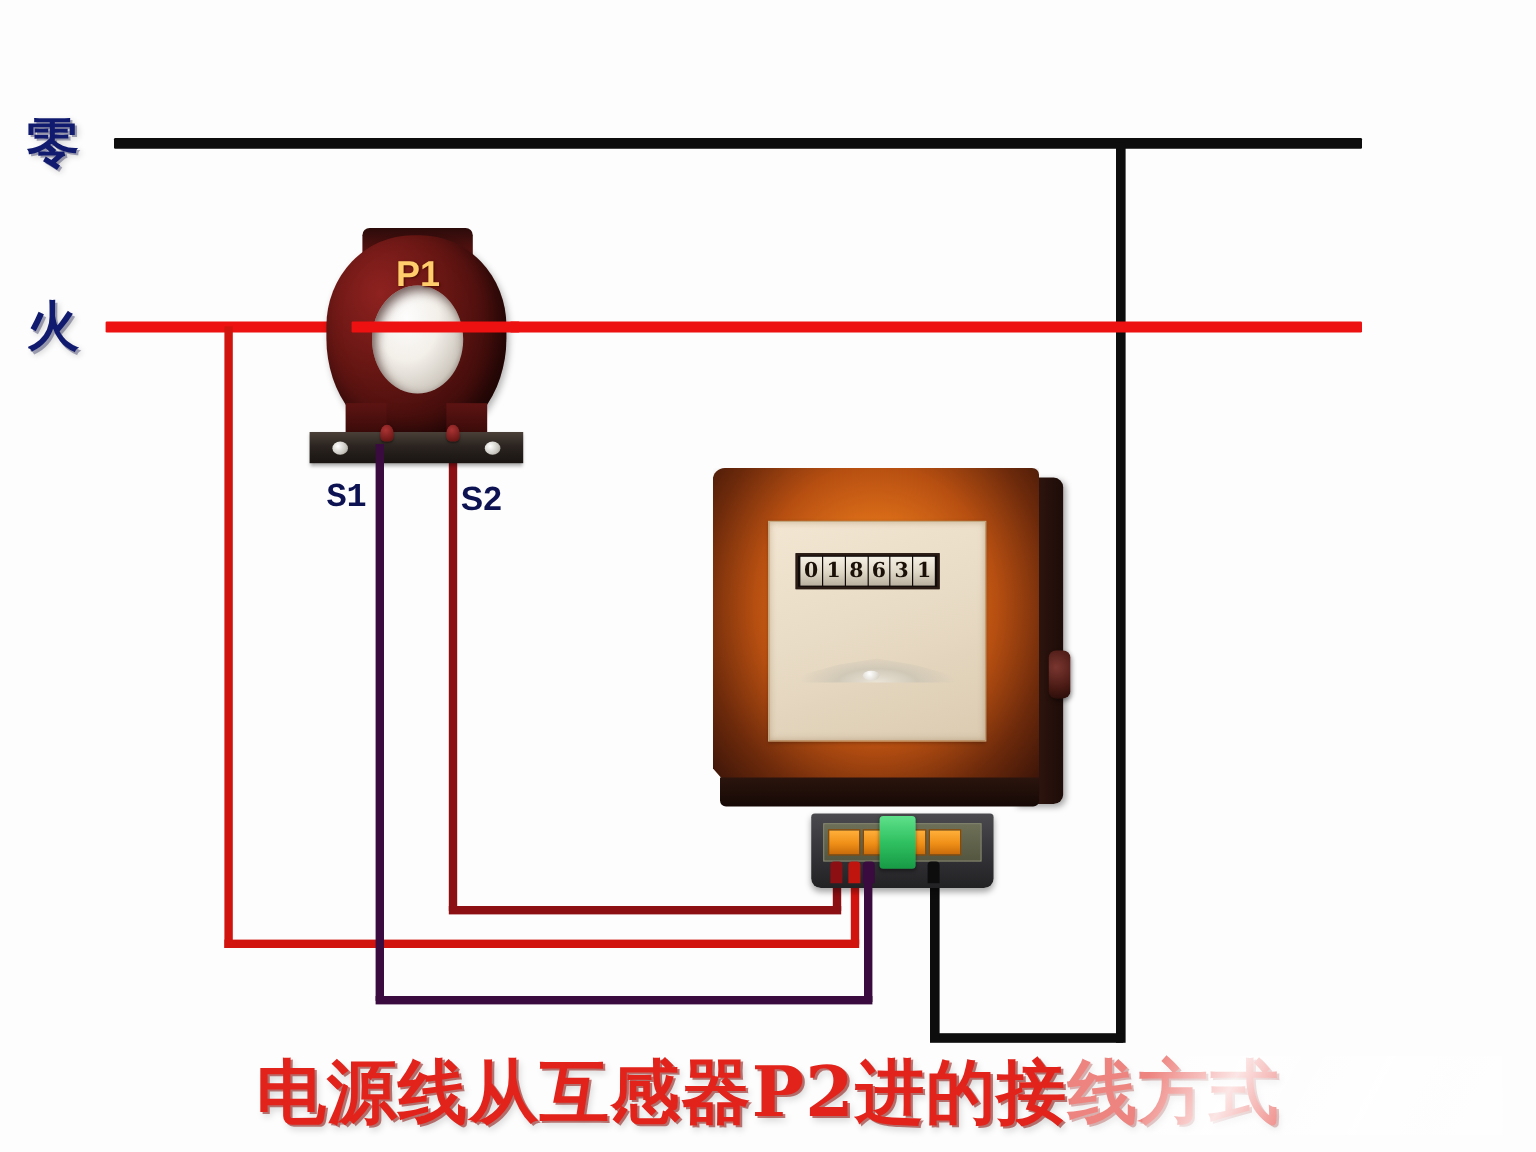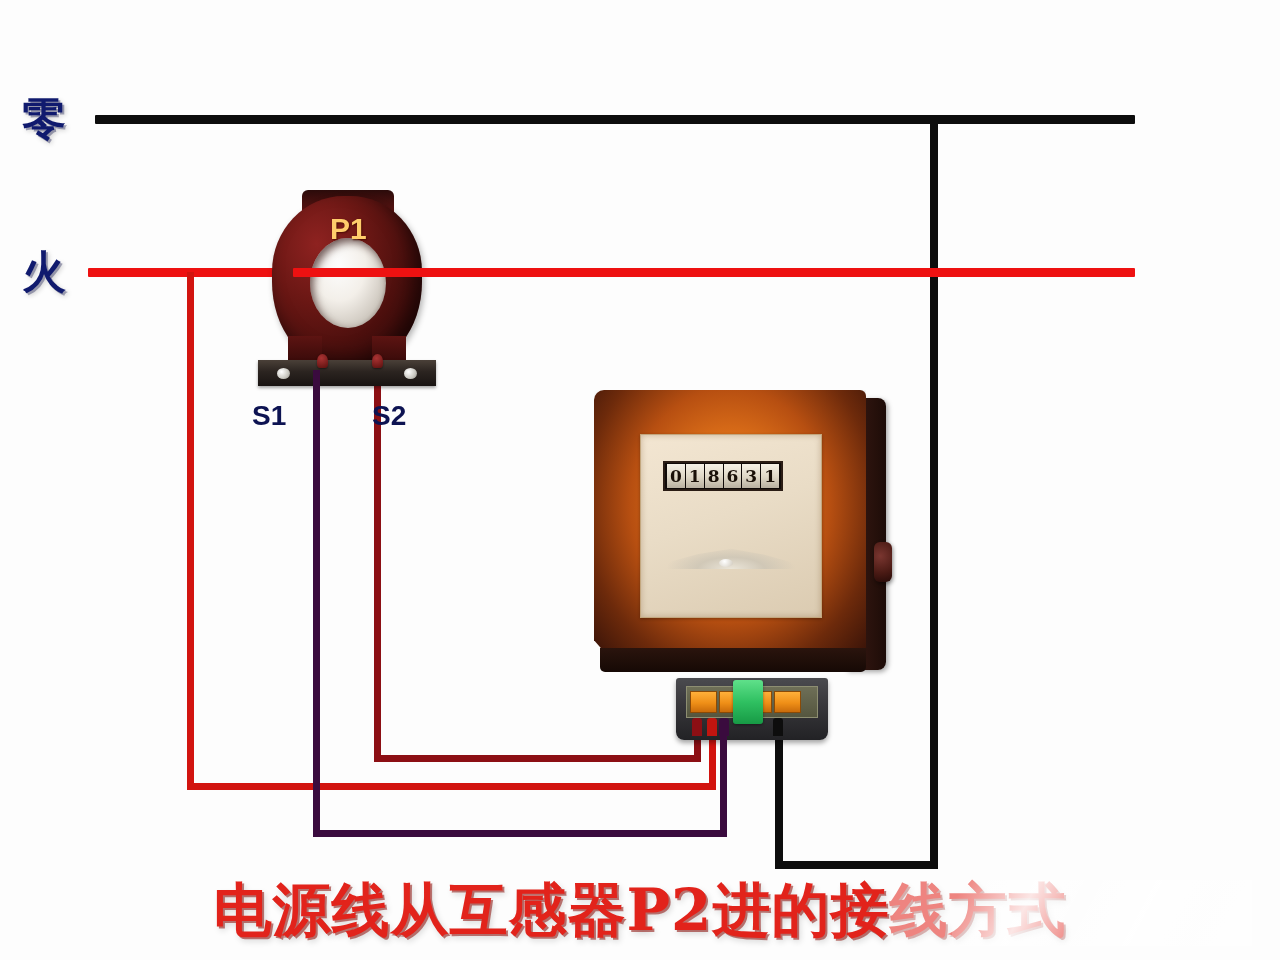--- a/index.html
+++ b/index.html
@@ -28,22 +28,22 @@
 
   .term-label{
     position:absolute;
     font-family:"Liberation Sans","DejaVu Sans",sans-serif;
     font-size:28px;
     font-weight:600;
     color:#0d1352;
     white-space:nowrap;
     user-select:none;
   }
-  #lbl-s1{left:252px;top:400px;}
-  #lbl-s2{left:372px;top:400px;}
+  #lbl-s1{left:272px;top:400px;font-family:Liberation Mono, monospace;}
+  #lbl-s2{left:384px;top:400px;}
 
   #lbl-p1{
     position:absolute;left:330px;top:212px;
     font-family:"Liberation Sans","DejaVu Sans",sans-serif;
     font-size:30px;font-weight:700;
     color:#ffcd6b;
     text-shadow:1px 1px 2px rgba(70,10,0,.9);
     user-select:none;white-space:nowrap;
   }
 

